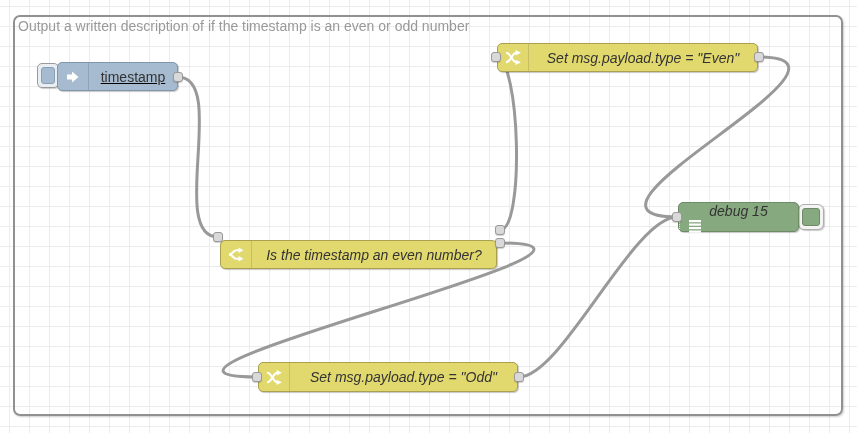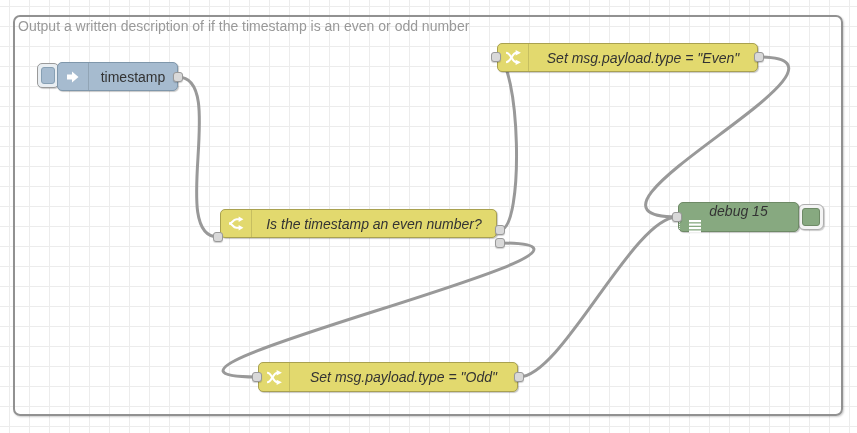--- a/index.html
+++ b/index.html
@@ -34,22 +34,22 @@
   .node-body .icon-region{
     width:30px;flex:none;display:flex;align-items:center;justify-content:center;
   }
   .icon-left{border-right:1px solid rgba(0,0,0,0.12);}
   .icon-right{border-left:1px dotted rgba(255,255,255,0.7);}
   .node-label{
     flex:1;display:flex;align-items:center;justify-content:center;
     font-size:14px;color:#333;white-space:nowrap;padding:0 6px;
   }
   .italic .node-label{font-style:italic;}
-  .inject-body{left:57px;top:62px;width:121px;height:29px;background:#a6bbcf;border:1px solid #7f97ab;}
-  .switch-body{left:220px;top:209px;width:277px;height:29px;background:#e2d96e;border:1px solid #a9a150;}
+  .inject-body{left:57px;top:62px;width:121px;height:29px;background:#a6bbcf;border:1px solid #7f97ab;text-decoration:underline;}
+  .switch-body{left:220px;top:240px;width:277px;height:29px;background:#e2d96e;border:1px solid #a9a150;}
   .even-body{left:497px;top:43px;width:261px;height:29px;background:#e2d96e;border:1px solid #a9a150;}
   .odd-body{left:258px;top:362px;width:260px;height:30px;background:#e2d96e;border:1px solid #a9a150;}
   .debug-body{left:678px;top:202px;width:121px;height:30px;background:#87a980;border:1px solid #6e8a66;flex-direction:column;}
   .port{
     position:absolute;width:10px;height:10px;box-sizing:border-box;
     background:#d9d9d9;border:1px solid #999;border-radius:3px;
     box-shadow:0 1px 1px rgba(0,0,0,0.18);
   }
   .inject-button{
     position:absolute;left:37px;top:63px;width:22px;height:25px;box-sizing:border-box;

